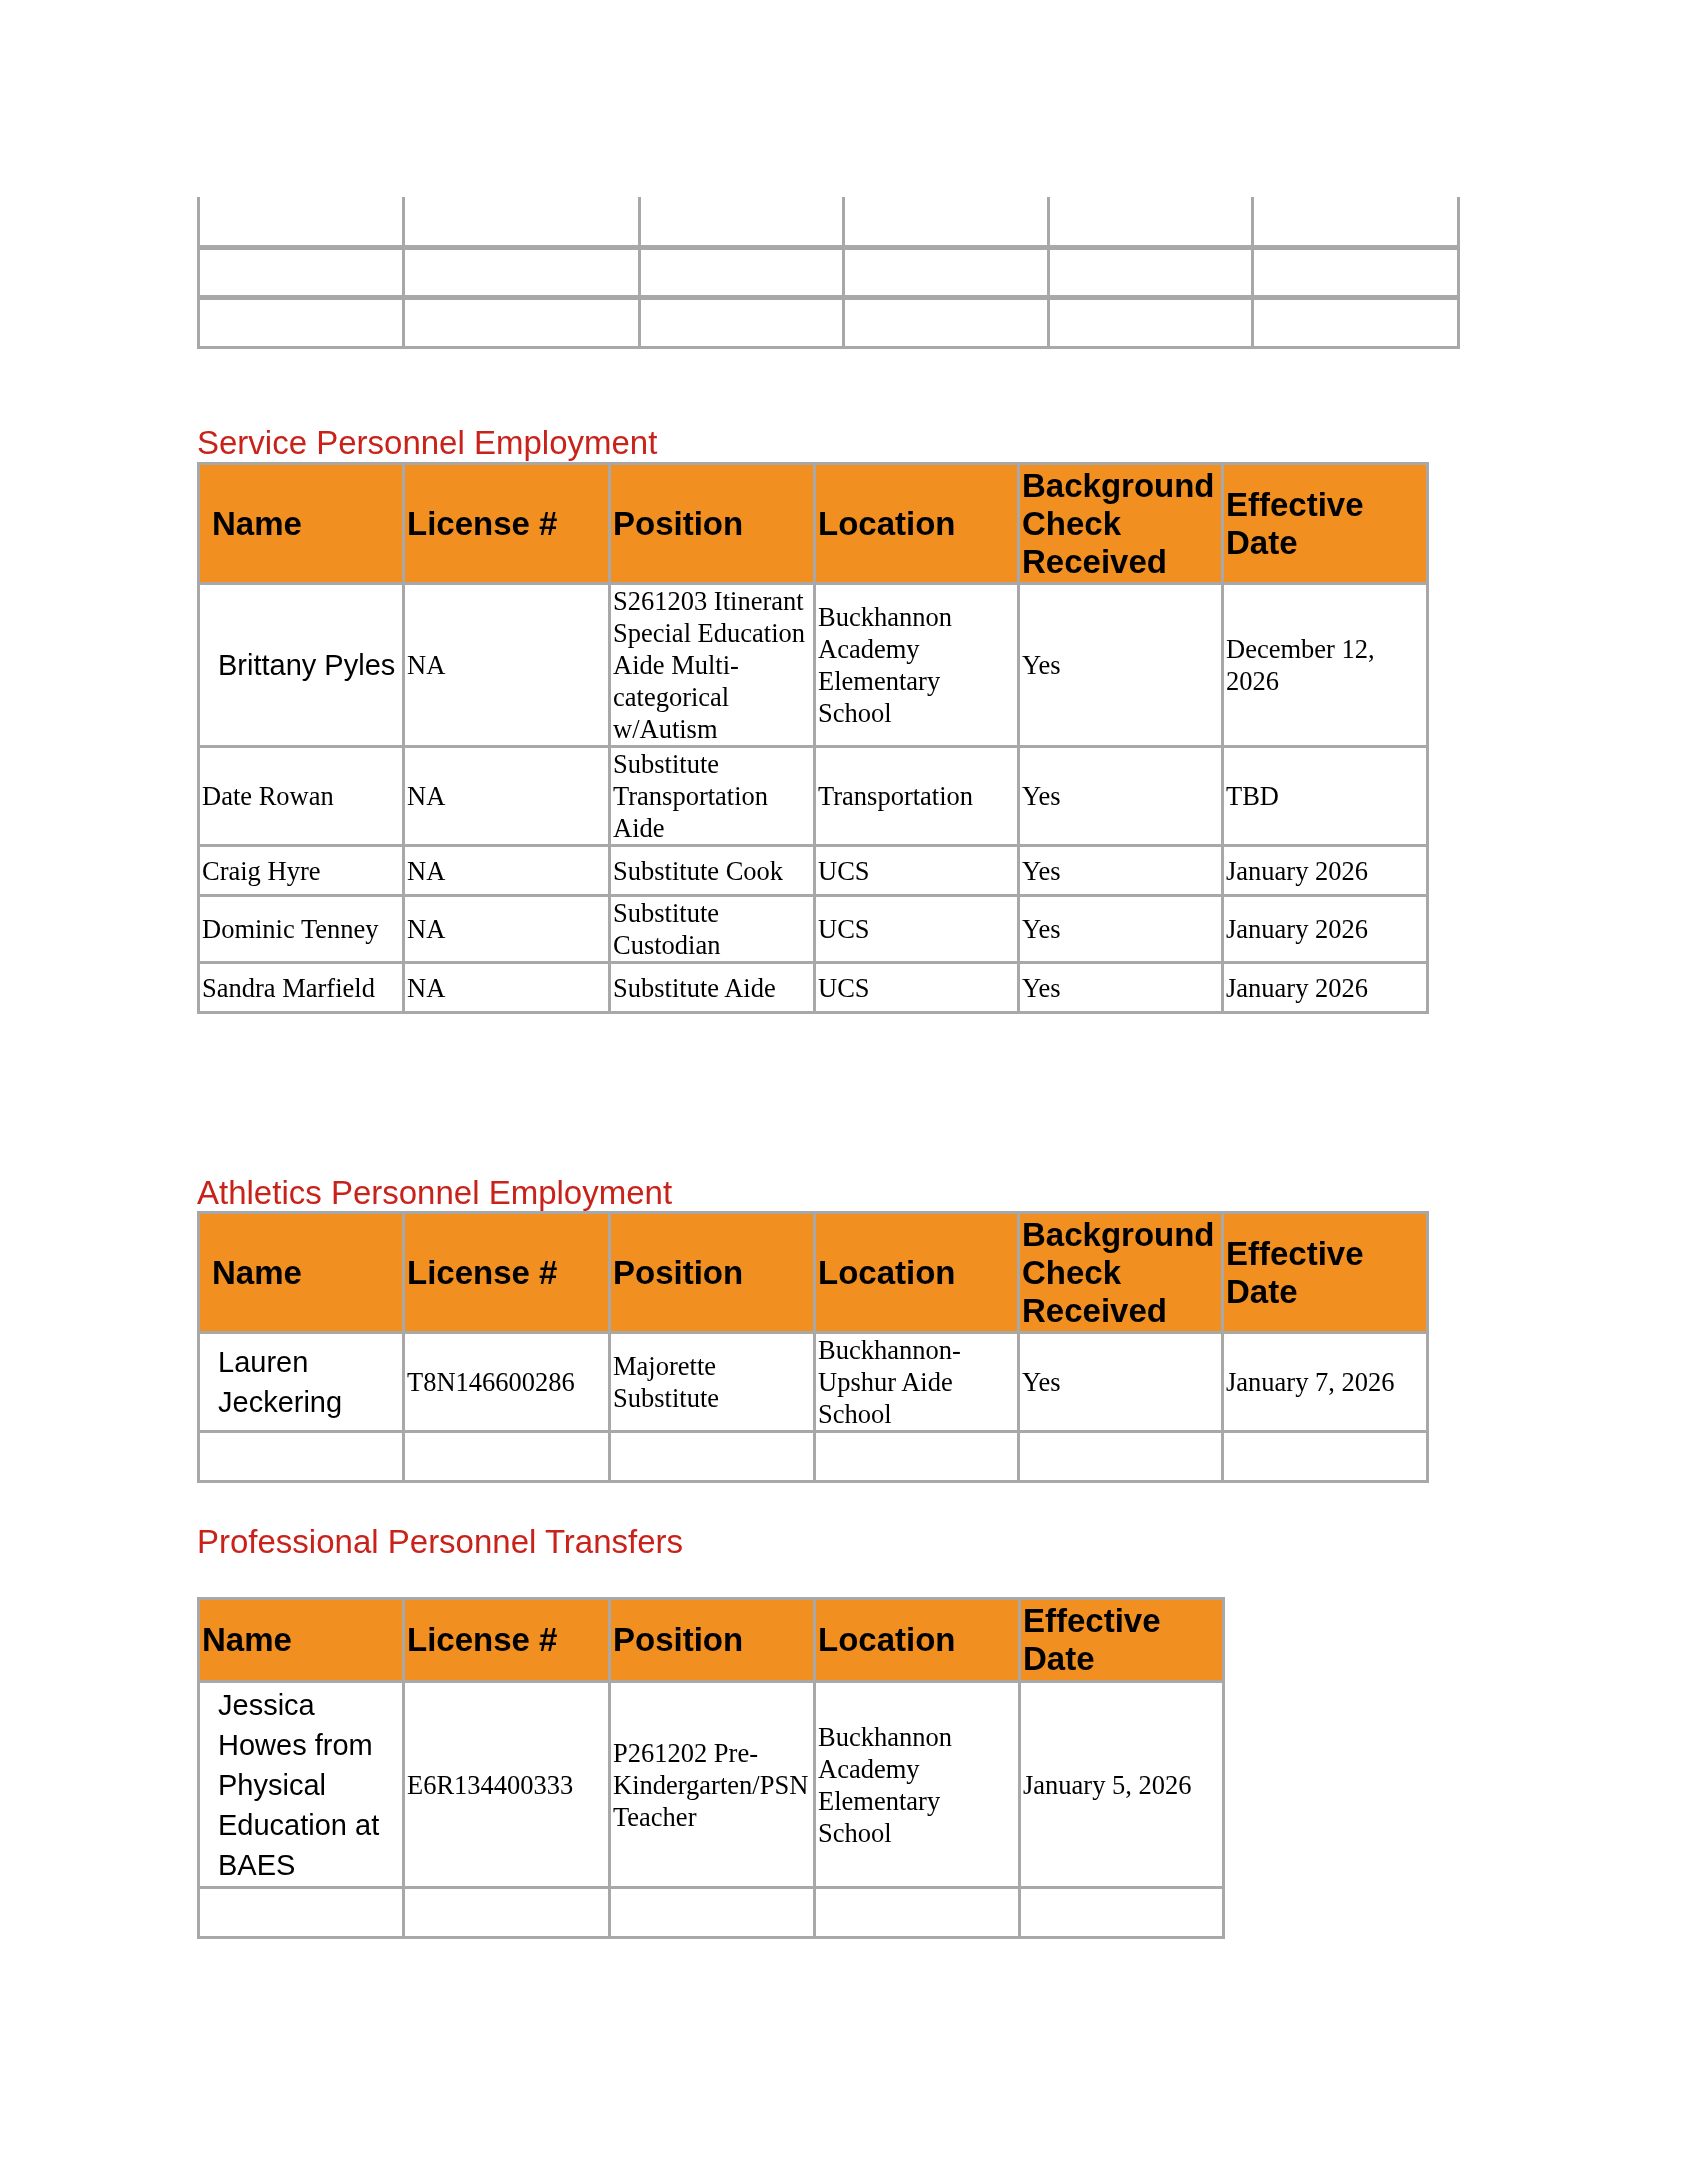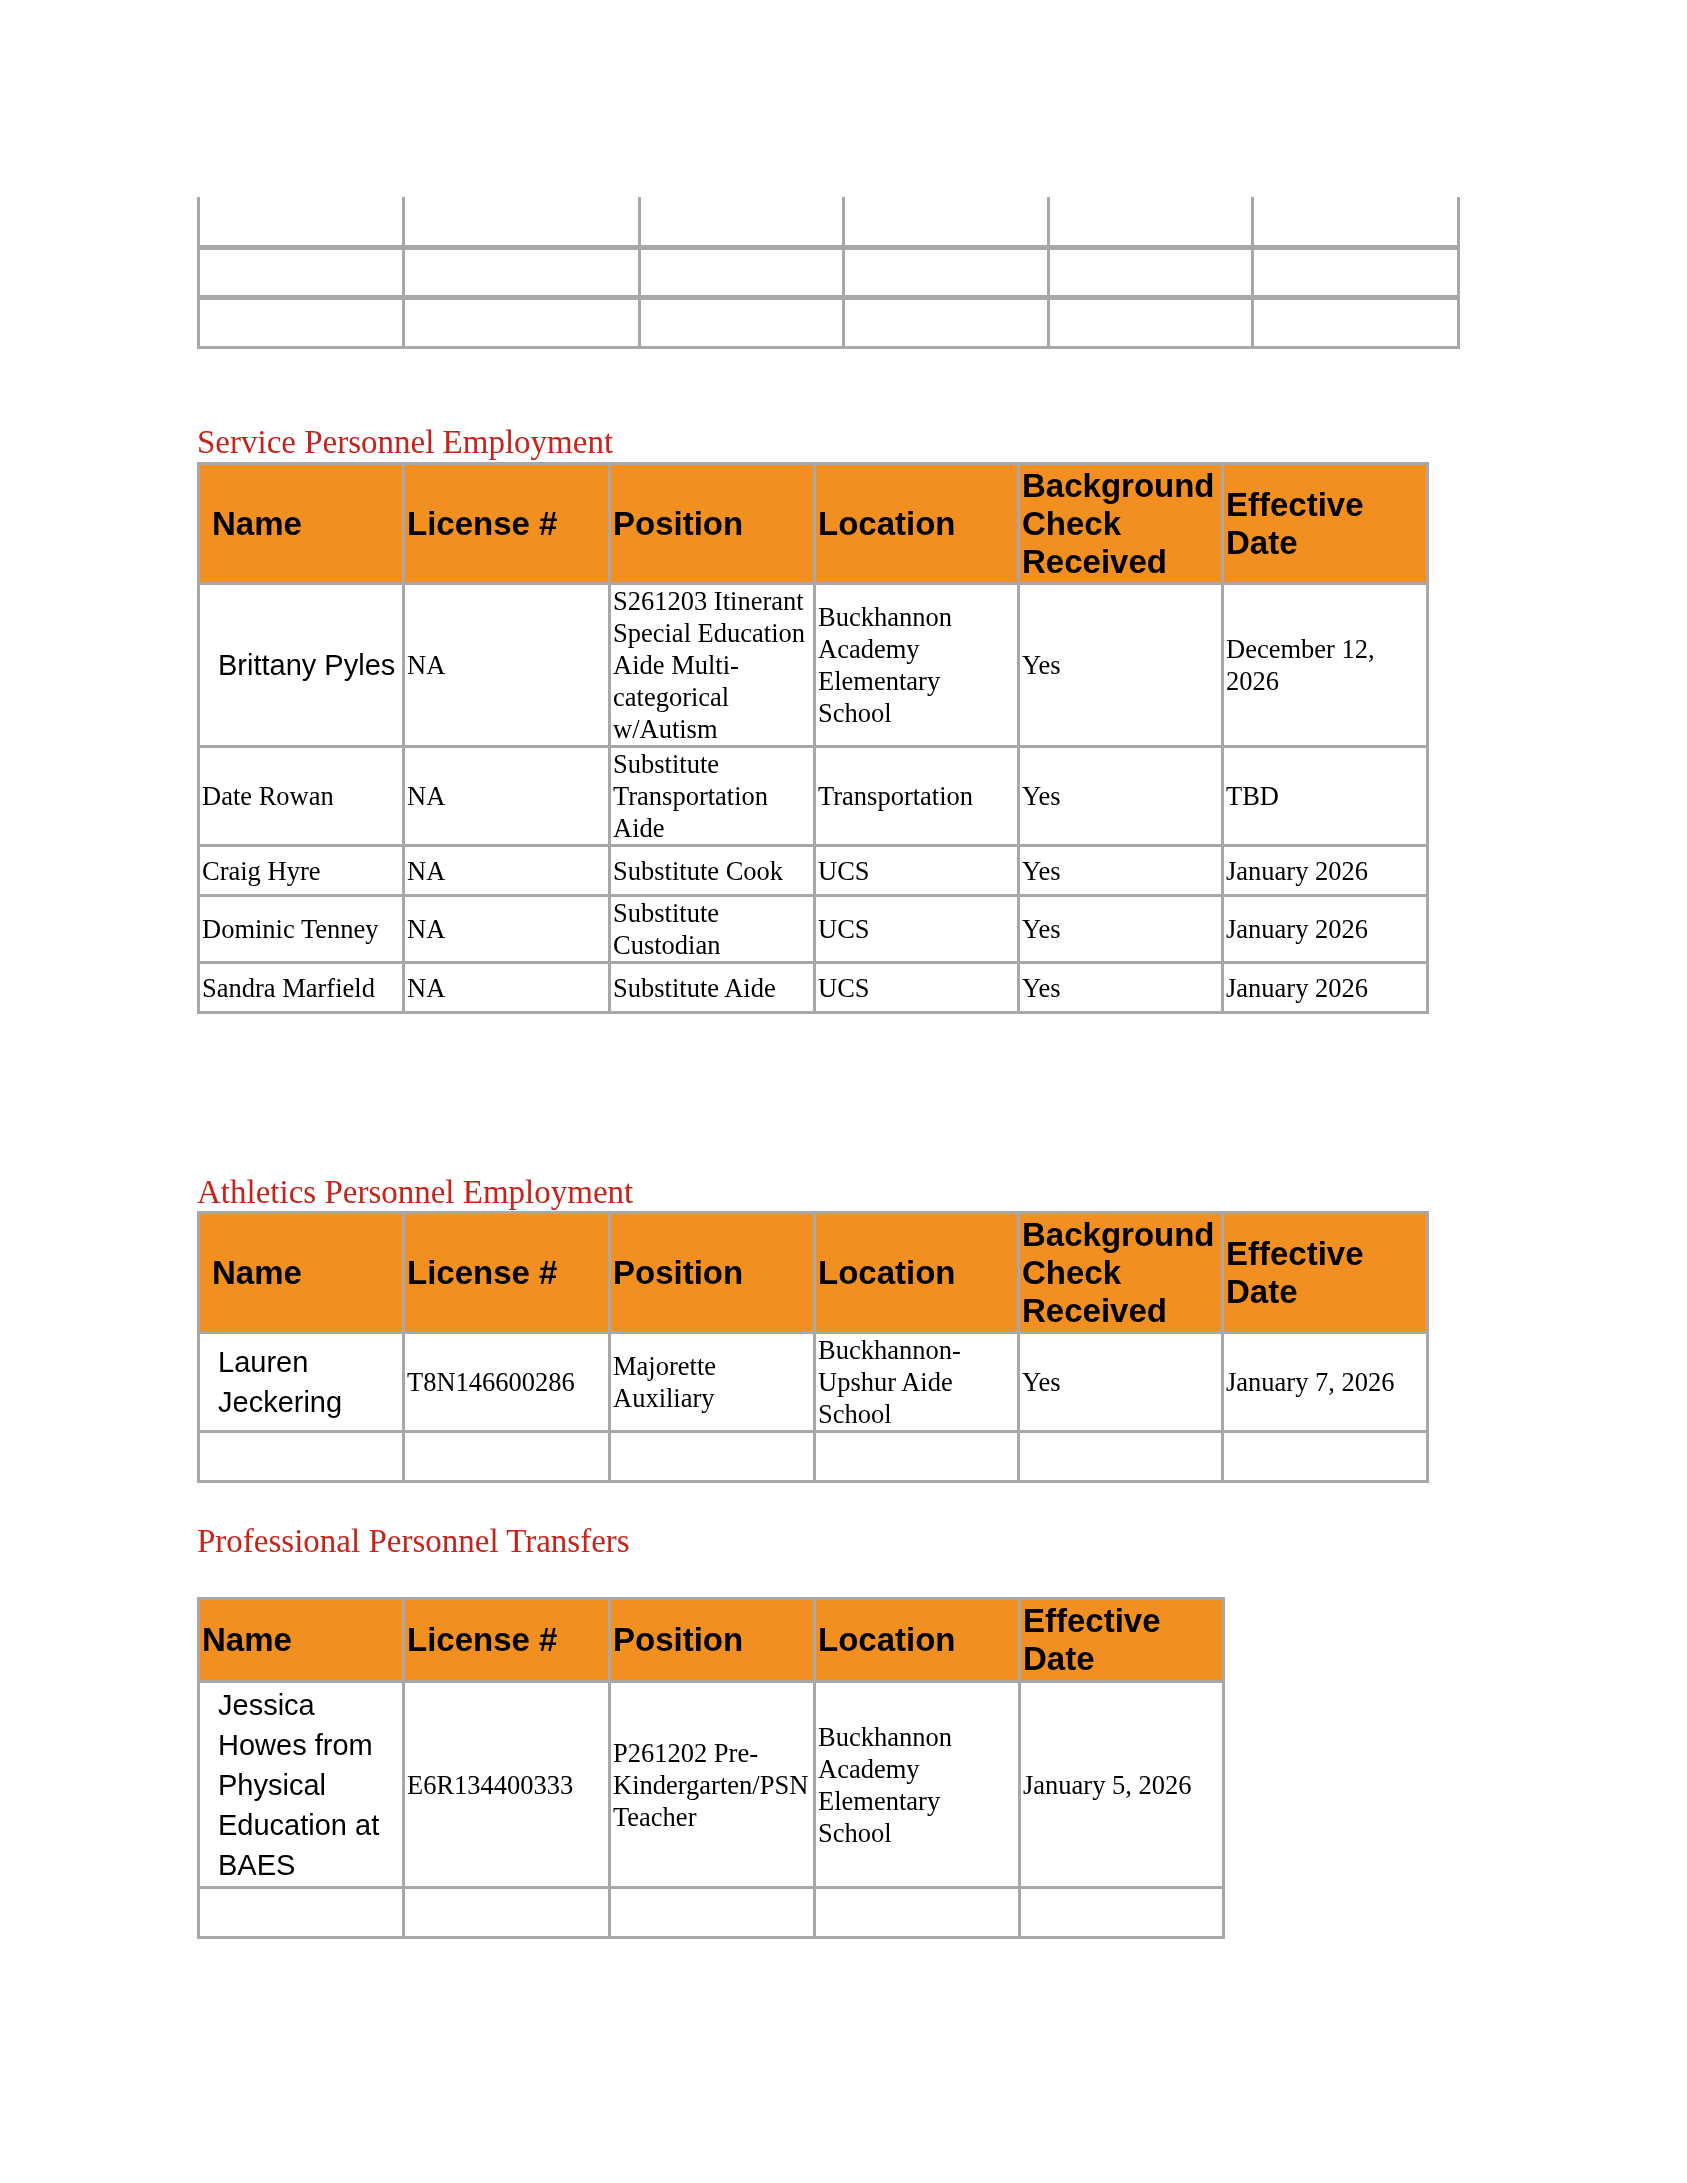--- a/index.html
+++ b/index.html
@@ -1,20 +1,20 @@
 <!DOCTYPE html>
 <html style="font-size:10.6px"><head>
 <meta charset="utf-8">
 <style>
   html, body { margin: 0; padding: 0; background: #ffffff; }
   body { width: 1687px; height: 2183px; position: relative; overflow: hidden; }
   .page { position: absolute; left: 0; top: 0; width: 1687px; height: 2183px; background: #fff; }
   .section-title {
     position: absolute; left: 197px;
-    font-family: Liberation Serif, serif; font-size: 33px; color: #C8221A;
+    font-family: Liberation Sans, sans-serif; font-size: 33px; color: #C8221A;
     line-height: 1; white-space: nowrap;
   }
   table.grid {
     position: absolute; border-collapse: collapse; table-layout: fixed;
   }
   table.grid td, table.grid th {
     border: 3.3px solid #A8A8A8; padding: 0 2px; vertical-align: middle; text-align: left;
     overflow: hidden;
   }
   table.grid th {
@@ -149,21 +149,21 @@
       <th class="pad">Name</th>
       <th>License #</th>
       <th>Position</th>
       <th>Location</th>
       <th>Background Check Received</th>
       <th>Effective Date</th>
     </tr>
     <tr style="height:99px">
       <td class="sans">Lauren Jeckering</td>
       <td>T8N146600286</td>
-      <td>Majorette Auxiliary</td>
+      <td>Majorette Substitute</td>
       <td>Buckhannon-Upshur Aide School</td>
       <td>Yes</td>
       <td>January 7, 2026</td>
     </tr>
     <tr style="height:50px">
       <td></td>
       <td></td>
       <td></td>
       <td></td>
       <td></td>

